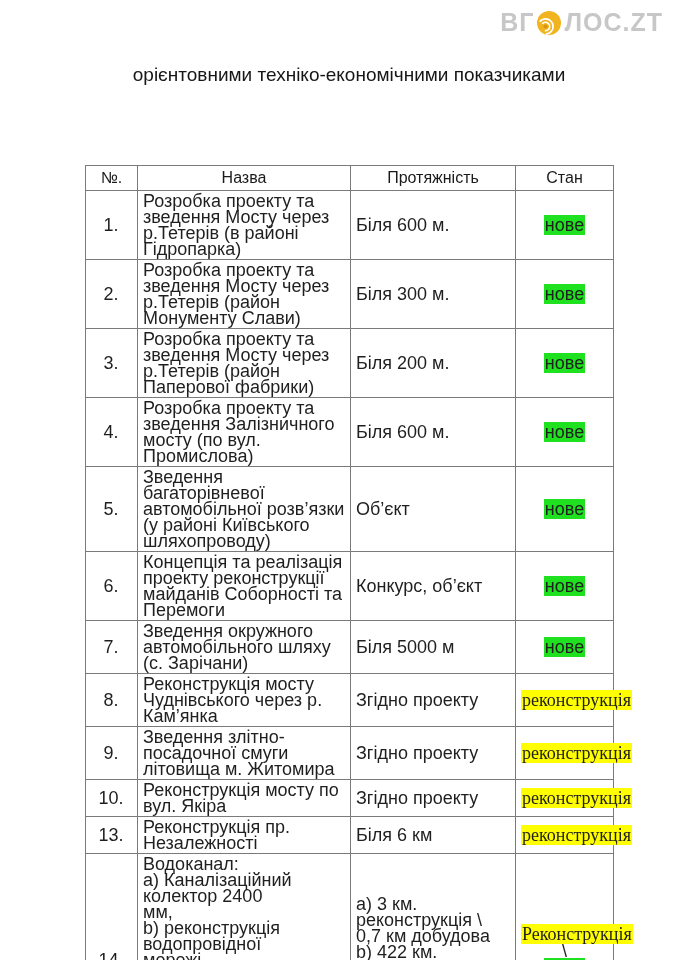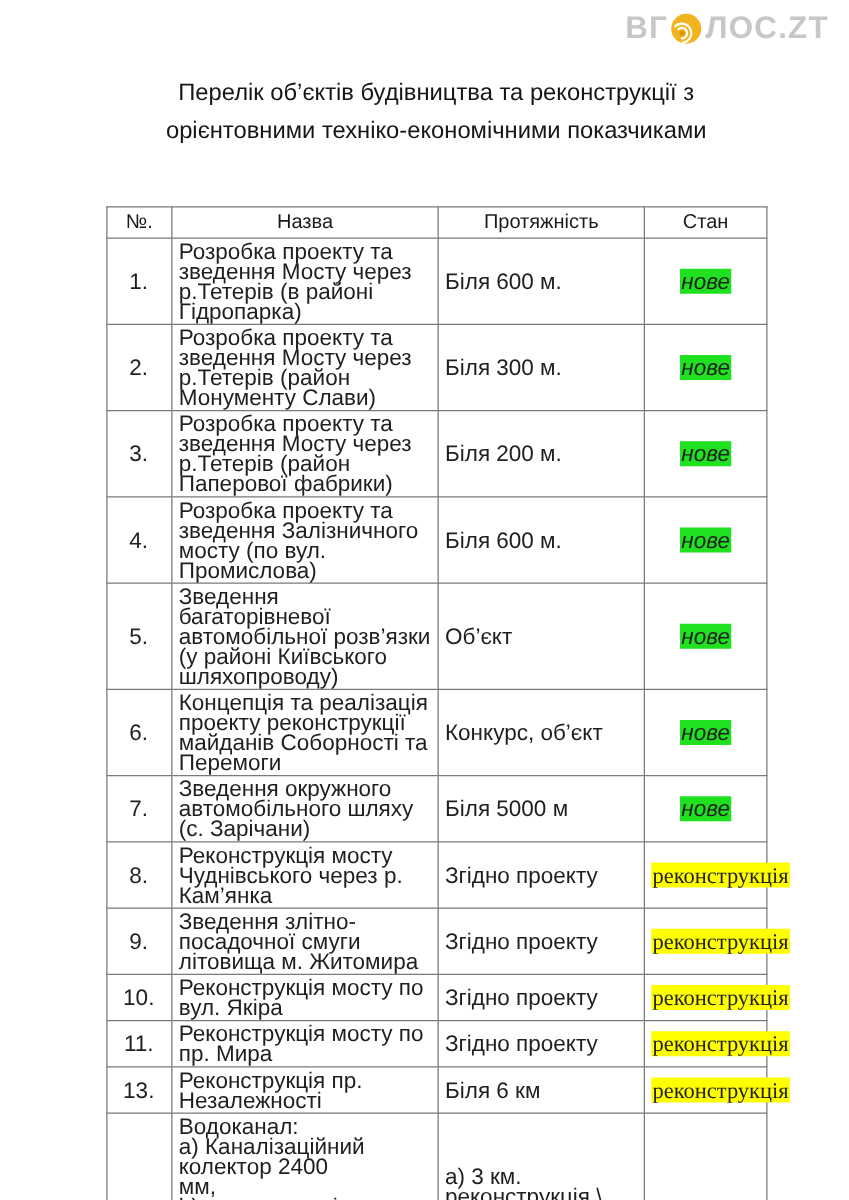--- a/index.html
+++ b/index.html
@@ -55,42 +55,41 @@
     font-size: 18px; line-height: 16px;
     padding: 2px 5px;
     color: #1f1f1f;
   }
   td.cell-num    { text-align: center; padding-right: 6px; }
   td.cell-name   { text-align: left; white-space: pre-line; }
   td.cell-length { text-align: left; white-space: pre-line; }
   td.cell-length.align-left { text-align: left; margin-left: 24px; }
   td.cell-status { text-align: center; }
 
-  .hl-green  { background: var(--hl-green, #1fe11f); padding: 0 1px; font-style: italic; }
+  .hl-green  { background: var(--hl-green, #1fe11f); padding: 0 1px; }
   .hl-yellow { background: var(--hl-yellow, #ffff00); padding: 0 1px; font-family: Liberation Serif, serif; }
   .status-line { line-height: 17px; }
 </style>
 </head>
 <body style="--hl-green: #1fe11f; --hl-yellow: #ffff00;">
 
 <div class="watermark">
   <span>ВГ</span>
   <span class="logo-icon">
     <svg width="26" height="26" viewBox="0 0 26 26" aria-hidden="true">
       <circle cx="13" cy="13" r="12" fill="#f2b41e"></circle>
       <circle cx="9.5" cy="16.5" r="2" fill="#d89410"></circle>
       <circle cx="9.5" cy="16.5" r="4.2" fill="none" stroke="#ffffff" stroke-width="1.7" stroke-dasharray="17 10" transform="rotate(-140 9.5 16.5)"></circle>
       <circle cx="9.5" cy="16.5" r="7.6" fill="none" stroke="#ffffff" stroke-width="1.7" stroke-dasharray="30 18" transform="rotate(-140 9.5 16.5)"></circle>
     </svg>
   </span>
   <span>ЛОС.ZT</span>
 </div>
 
 <div class="title">
-  <div>Перелік об’єктів будівництва та реконструкції з</div>
   <div>орієнтовними техніко-економічними показчиками</div>
 </div>
 
 <table class="doc-table">
   <colgroup>
     <col class="c-num">
       <col class="c-name">
       <col class="c-len">
       <col class="c-status">
   </colgroup>
@@ -177,28 +176,20 @@
       </tr>
       <tr>
         <td class="cell-num">10.</td>
         <td class="cell-name">Реконструкція мосту по вул. Якіра</td>
         <td class="cell-length">Згідно проекту</td>
         <td class="cell-status">
           <div class="status-line"><span class="hl-yellow">реконструкція</span></div>
         </td>
       </tr>
       <tr>
-        <td class="cell-num">11.</td>
-        <td class="cell-name">Реконструкція мосту по пр. Мира</td>
-        <td class="cell-length">Згідно проекту</td>
-        <td class="cell-status">
-          <div class="status-line"><span class="hl-yellow">реконструкція</span></div>
-        </td>
-      </tr>
-      <tr>
         <td class="cell-num">13.</td>
         <td class="cell-name">Реконструкція пр. Незалежності</td>
         <td class="cell-length">Біля 6 км</td>
         <td class="cell-status">
           <div class="status-line"><span class="hl-yellow">реконструкція</span></div>
         </td>
       </tr>
       <tr>
         <td class="cell-num">14.</td>
         <td class="cell-name">Водоканал:

